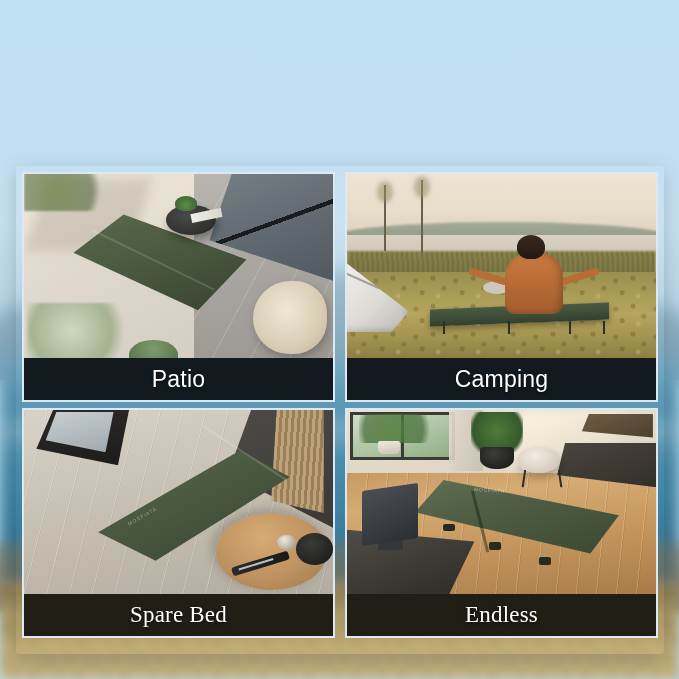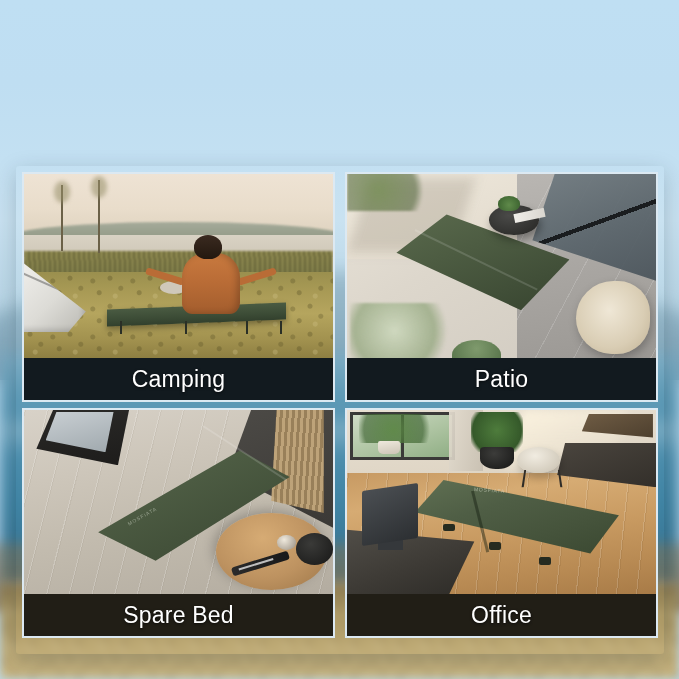--- a/index.html
+++ b/index.html
@@ -180,21 +180,21 @@
     display: flex;
     align-items: center;
     justify-content: center;
     color: #ffffff;
     font-size: 23px;
     font-weight: 400;
     letter-spacing: .2px;
     text-shadow: 0 1px 3px rgba(0,0,0,.65);
   }
   .caption-bar.dark-cool { background: rgba(12,22,30,.80); }
-  .caption-bar.dark-warm { background: rgba(32,28,20,.86); }
+  .caption-bar.dark-warm { background: rgba(32,28,20,.86); font-family: Liberation Serif, serif; }
 
   
   .s-camp { background: linear-gradient(180deg,#e8dccb 0%, #e3d6c3 100%); }
   .s-camp .sky {
     position:absolute; left:0; right:0; top:0; height:34%;
     background: linear-gradient(180deg,#eee3d4 0%,#e9ddcb 55%,#ded2bf 100%);
   }
   .s-camp .far-hill {
     position:absolute; left:-5%; right:-5%; top:26%; height:12%;
     background: linear-gradient(180deg,#9aa392 0%,#818d79 100%);
@@ -586,20 +586,40 @@
     <div class="bg-hills"></div>
     <div class="bg-water"></div>
     <div class="bg-reeds"></div>
     <div class="bg-ground"></div>
   </div>
 
 
   <div class="grid-glow"></div>
 
   <div class="grid">
+
+    <div class="card">
+      <div class="scene s-patio">
+        <div class="wall"></div>
+        <div class="wall-shadow"></div>
+        <div class="deck"></div>
+        <div class="glass"></div>
+        <div class="glass-frame"></div>
+        <div class="foliage-a"></div>
+        <div class="patio-cot"></div>
+        <div class="cot-crease"></div>
+        <div class="side-table"></div>
+        <div class="table-plant"></div>
+        <div class="table-book"></div>
+        <div class="rattan"></div>
+        <div class="foliage-b"></div>
+        <div class="leaf-bottom"></div>
+      </div>
+      <div class="caption-bar dark-cool">Patio</div>
+    </div>
 
     <div class="card">
       <div class="scene s-camp">
         <div class="sky"></div>
         <div class="far-hill"></div>
         <div class="lake"></div>
         <div class="brush"></div>
         <div class="field"></div>
         <div class="tree t1"></div>
         <div class="tree t2"></div>
@@ -609,40 +629,20 @@
         <div class="cot-leg b"></div>
         <div class="cot-leg c"></div>
         <div class="cot-leg d"></div>
         <div class="hat"></div>
         <div class="person-arm l"></div>
         <div class="person-arm r"></div>
         <div class="person-body"></div>
         <div class="person-head"></div>
       </div>
       <div class="caption-bar dark-cool">Camping</div>
-    </div>
-
-    <div class="card">
-      <div class="scene s-patio">
-        <div class="wall"></div>
-        <div class="wall-shadow"></div>
-        <div class="deck"></div>
-        <div class="glass"></div>
-        <div class="glass-frame"></div>
-        <div class="foliage-a"></div>
-        <div class="patio-cot"></div>
-        <div class="cot-crease"></div>
-        <div class="side-table"></div>
-        <div class="table-plant"></div>
-        <div class="table-book"></div>
-        <div class="rattan"></div>
-        <div class="foliage-b"></div>
-        <div class="leaf-bottom"></div>
-      </div>
-      <div class="caption-bar dark-cool">Patio</div>
     </div>
 
     <div class="card">
       <div class="scene s-bed">
         <div class="floor"></div>
         <div class="wall-right"></div>
         <div class="slats"></div>
         <div class="door-frame"></div>
         <div class="door-glass"></div>
         <div class="round-table"></div>
@@ -674,17 +674,17 @@
         <div class="office-cot"></div>
         <div class="cot-seam"></div>
         <div class="cot-logo">MOSFiATA</div>
         <div class="cot-foot f1"></div>
         <div class="cot-foot f2"></div>
         <div class="cot-foot f3"></div>
         <div class="table-front"></div>
         <div class="monitor-stand"></div>
         <div class="monitor"></div>
       </div>
-      <div class="caption-bar dark-warm">Office</div>
+      <div class="caption-bar dark-warm">Endless</div>
     </div>
 
   </div>
 </div>
 
 </body></html>

